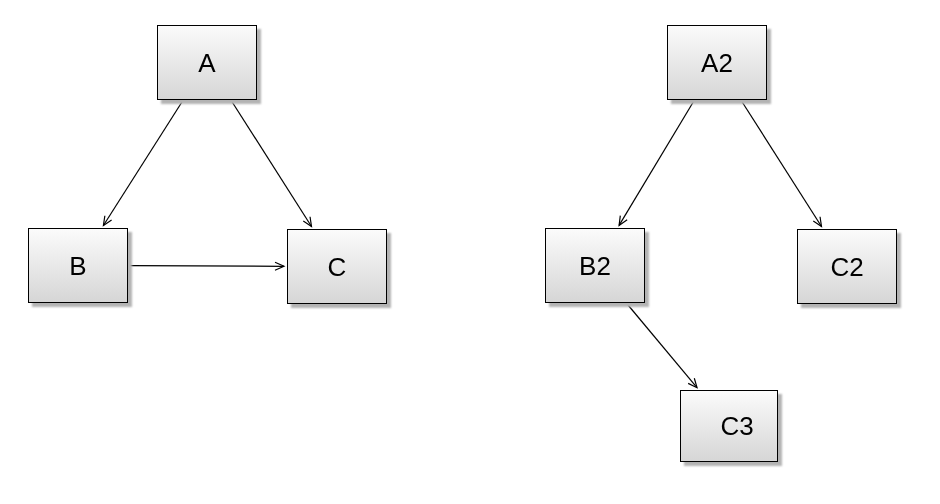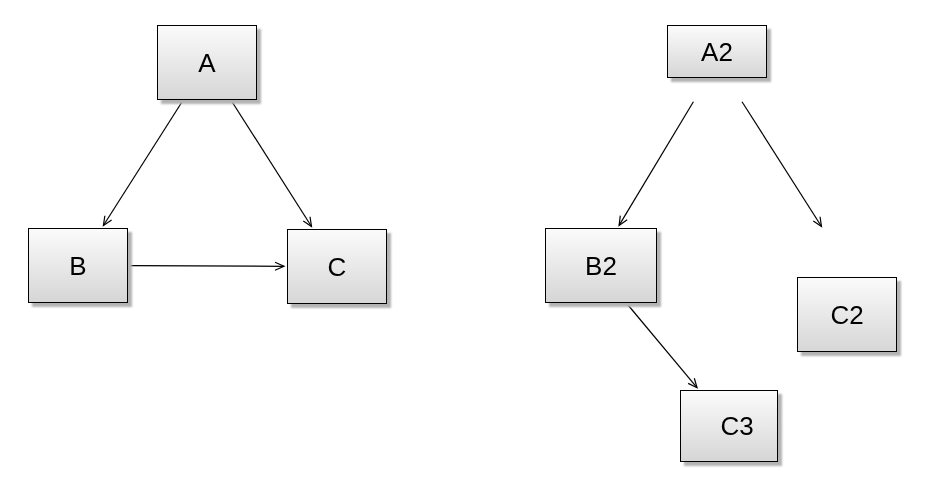--- a/index.html
+++ b/index.html
@@ -52,26 +52,26 @@
   <div id="node-layer">
       <div class="node" style="left: 157px; top: 25px; width: 100px; height: 75px; background: linear-gradient(rgb(251, 251, 251) 0%, rgb(214, 214, 214) 100%); border-color: rgb(0, 0, 0); color: rgb(0, 0, 0); box-shadow: rgb(179, 179, 179) 4px 4px 2px;">
         <span class="node-label">A</span>
       </div>
       <div class="node" style="left: 28px; top: 228px; width: 100px; height: 75px; background: linear-gradient(rgb(251, 251, 251) 0%, rgb(214, 214, 214) 100%); border-color: rgb(0, 0, 0); color: rgb(0, 0, 0); box-shadow: rgb(179, 179, 179) 4px 4px 2px;">
         <span class="node-label">B</span>
       </div>
       <div class="node" style="left: 287px; top: 229px; width: 100px; height: 75px; background: linear-gradient(rgb(251, 251, 251) 0%, rgb(214, 214, 214) 100%); border-color: rgb(0, 0, 0); color: rgb(0, 0, 0); box-shadow: rgb(179, 179, 179) 4px 4px 2px;">
         <span class="node-label">C</span>
       </div>
-      <div class="node" style="left: 667px; top: 25px; width: 100px; height: 53px; background: linear-gradient(rgb(251, 251, 251) 0%, rgb(214, 214, 214) 100%); border-color: rgb(0, 0, 0); color: rgb(0, 0, 0); box-shadow: rgb(179, 179, 179) 4px 4px 2px;">
+      <div class="node" style="left: 667px; top: 25px; width: 100px; height: 75px; background: linear-gradient(rgb(251, 251, 251) 0%, rgb(214, 214, 214) 100%); border-color: rgb(0, 0, 0); color: rgb(0, 0, 0); box-shadow: rgb(179, 179, 179) 4px 4px 2px;">
         <span class="node-label">A2</span>
       </div>
-      <div class="node" style="left: 545px; top: 228px; width: 112px; height: 75px; background: linear-gradient(rgb(251, 251, 251) 0%, rgb(214, 214, 214) 100%); border-color: rgb(0, 0, 0); color: rgb(0, 0, 0); box-shadow: rgb(179, 179, 179) 4px 4px 2px;">
+      <div class="node" style="left: 545px; top: 228px; width: 100px; height: 75px; background: linear-gradient(rgb(251, 251, 251) 0%, rgb(214, 214, 214) 100%); border-color: rgb(0, 0, 0); color: rgb(0, 0, 0); box-shadow: rgb(179, 179, 179) 4px 4px 2px;">
         <span class="node-label">B2</span>
       </div>
-      <div class="node" style="left: 797px; top: 229px; width: 100px; height: 75px; background: linear-gradient(rgb(251, 251, 251) 0%, rgb(214, 214, 214) 100%); border-color: rgb(0, 0, 0); color: rgb(0, 0, 0); box-shadow: rgb(179, 179, 179) 4px 4px 2px; margin-top: 48px;">
+      <div class="node" style="left: 797px; top: 229px; width: 100px; height: 75px; background: linear-gradient(rgb(251, 251, 251) 0%, rgb(214, 214, 214) 100%); border-color: rgb(0, 0, 0); color: rgb(0, 0, 0); box-shadow: rgb(179, 179, 179) 4px 4px 2px;">
         <span class="node-label">C2</span>
       </div>
       <div class="node" style="left: 680px; top: 390px; width: 98px; height: 72px; background: linear-gradient(rgb(251, 251, 251) 0%, rgb(214, 214, 214) 100%); border-color: rgb(0, 0, 0); color: rgb(0, 0, 0); box-shadow: rgb(179, 179, 179) 4px 4px 2px; padding-left: 16px;">
         <span class="node-label">C3</span>
       </div>
     </div>
 </div>
 
 </body></html>

